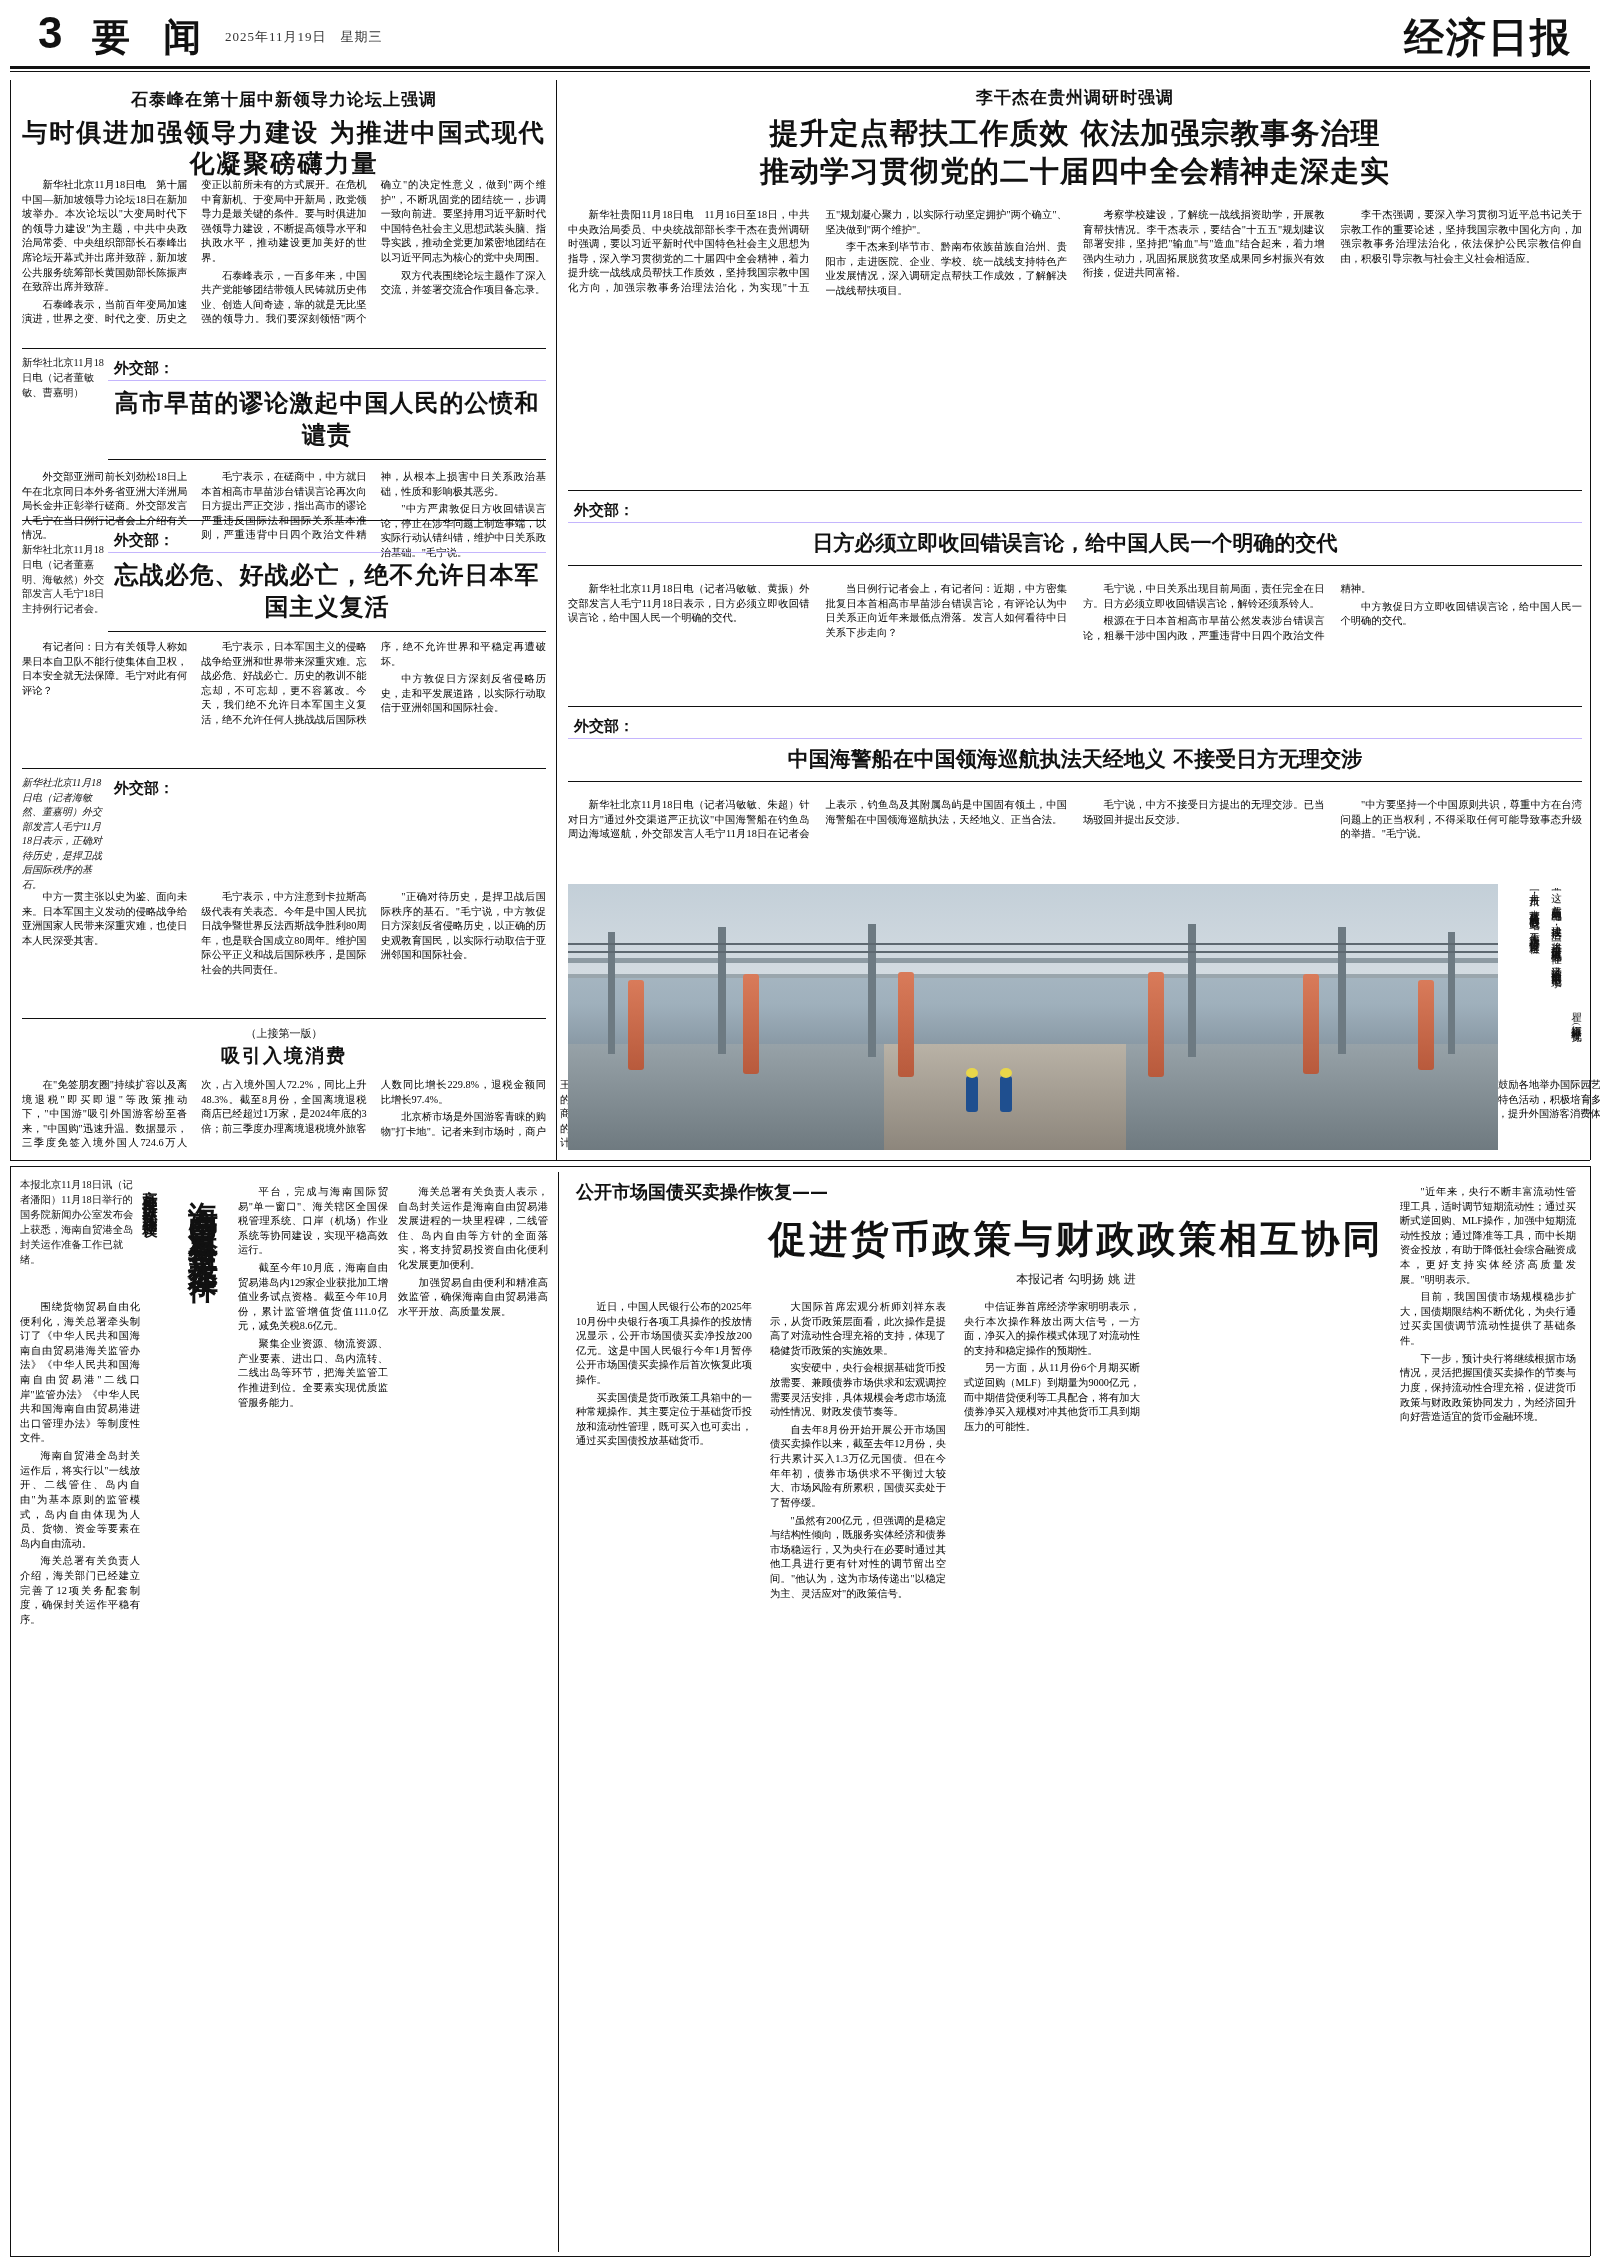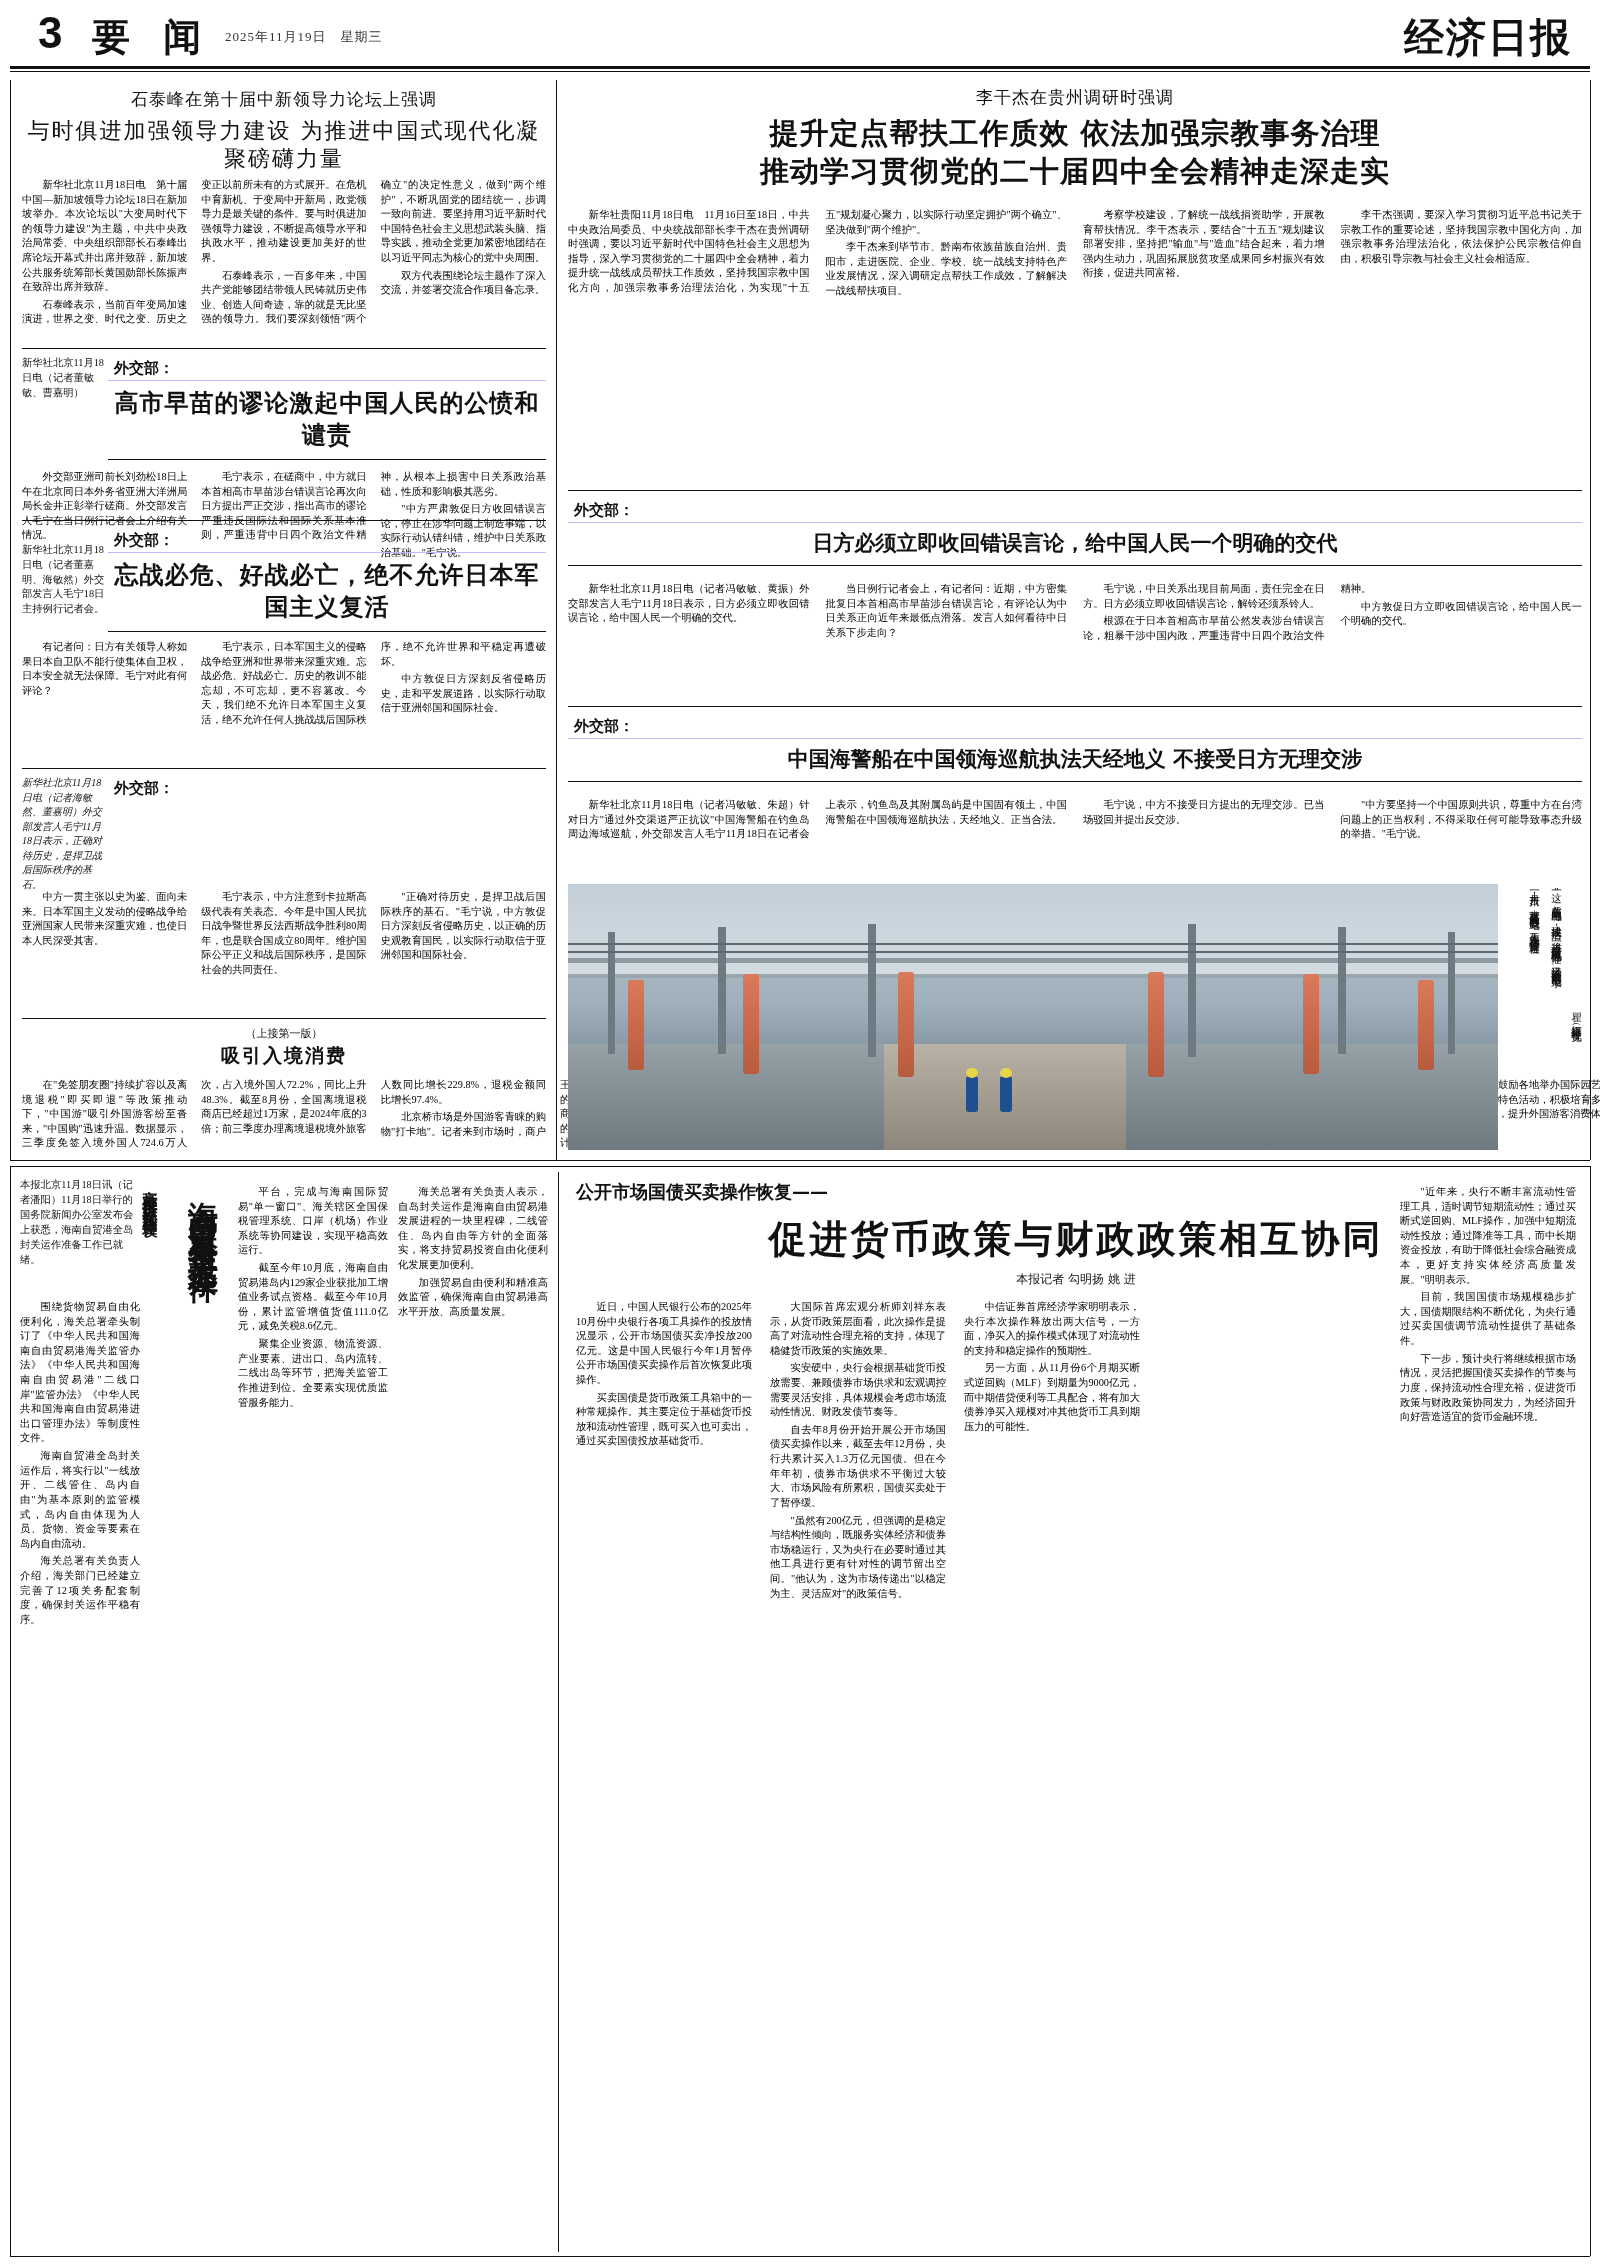--- a/index.html
+++ b/index.html
@@ -17,22 +17,22 @@
 
   
   .col{font-size:10.3px;line-height:1.42;text-align:justify;color:#000;}
   .col p{margin:0 0 3px 0;text-indent:2em;}
 
   
   .vrule{position:absolute;background:#111;width:1px;}
   .hrule{position:absolute;background:#111;height:1px;}
 
   
-  .kicker{text-align:center;font-size:17px;font-weight:normal;letter-spacing:1px;margin-bottom:6px;font-family:"DejaVu Sans",sans-serif;}
-  .head-main{text-align:center;font-size:22px;font-weight:normal;letter-spacing:2px;font-family:"DejaVu Sans",sans-serif;line-height:1.25;}
+  .kicker{text-align:center;font-size:17px;font-weight:bold;letter-spacing:1px;margin-bottom:6px;font-family:"DejaVu Sans",sans-serif;}
+  .head-main{text-align:center;font-size:25px;font-weight:bold;letter-spacing:2px;font-family:"DejaVu Sans",sans-serif;line-height:1.25;}
   .head-main2{text-align:center;font-size:29px;font-weight:bold;letter-spacing:1px;font-family:"DejaVu Sans",sans-serif;line-height:1.3;}
 
   .boxhead{border-top:1px solid #c4b5fd;border-bottom:1px solid #111;}
   .deptlabel{font-size:15px;font-weight:bold;font-family:Liberation Mono, monospace;padding:3px 0 2px 6px;}
   .dept-title{font-size:24px;font-weight:bold;text-align:center;letter-spacing:1px;font-family:"DejaVu Sans",sans-serif;padding:6px 0 8px 0;}
   .dept-title-sm{font-size:21px;font-weight:bold;text-align:center;letter-spacing:0px;font-family:"DejaVu Sans",sans-serif;padding:6px 0 8px 0;}
   .caption-v{writing-mode:vertical-rl;text-orientation:upright;font-size:10.5px;line-height:1.5;letter-spacing:1px;}
   .vtitle{writing-mode:vertical-rl;font-size:30px;font-weight:bold;letter-spacing:6px;font-family:"DejaVu Sans",sans-serif;}
   .vtitle-sm{writing-mode:vertical-rl;font-size:15px;font-weight:bold;letter-spacing:3px;font-family:"DejaVu Sans",sans-serif;}
 

